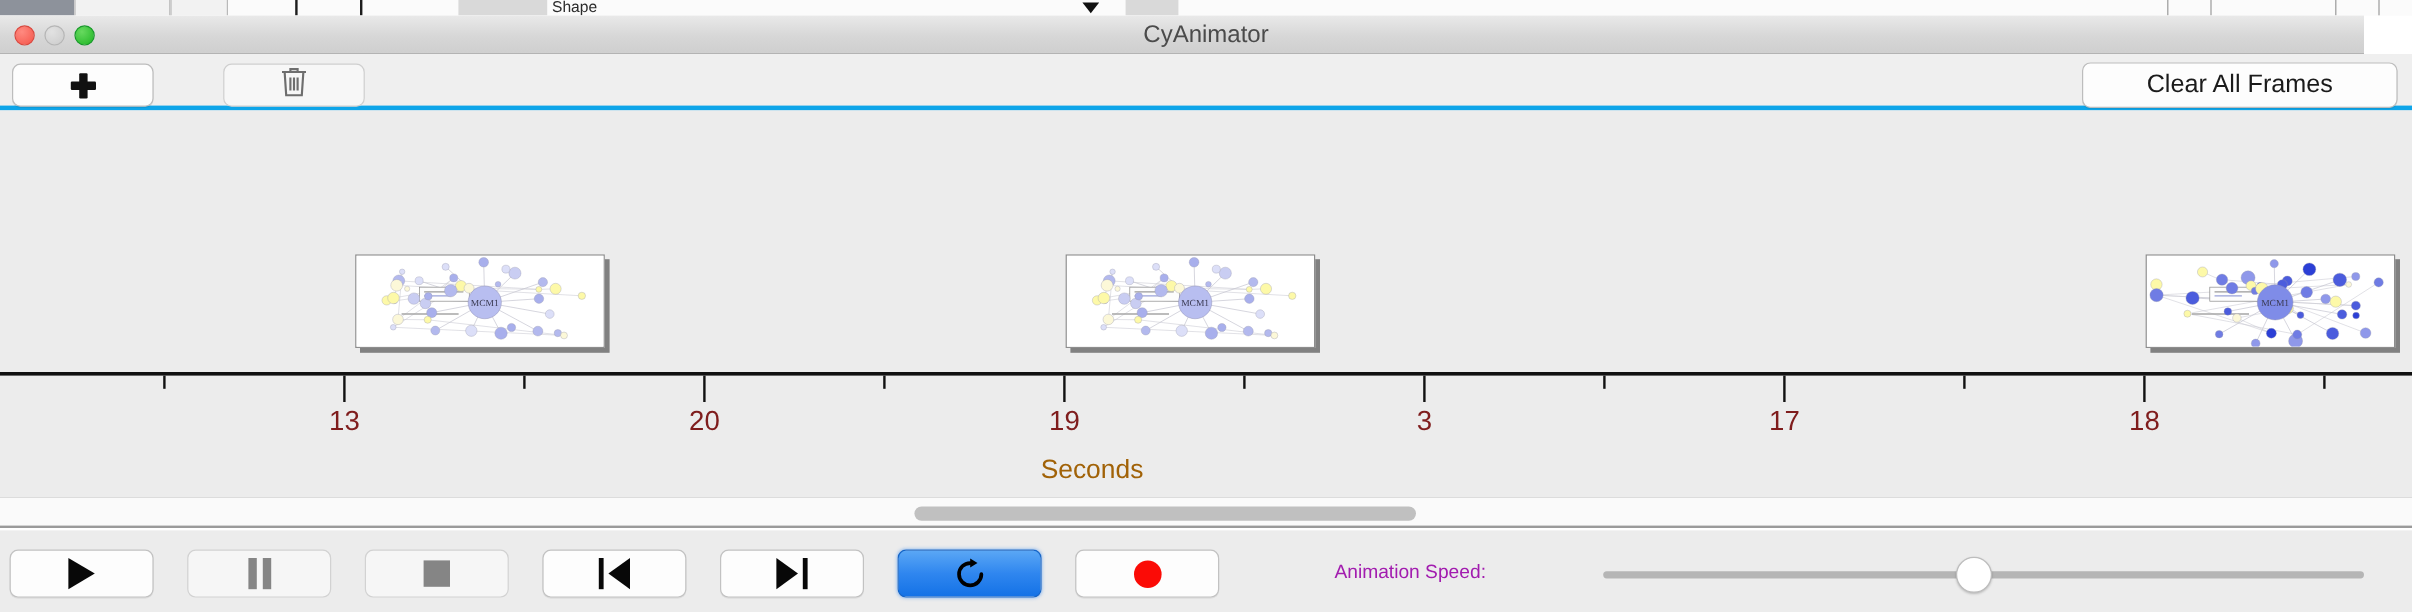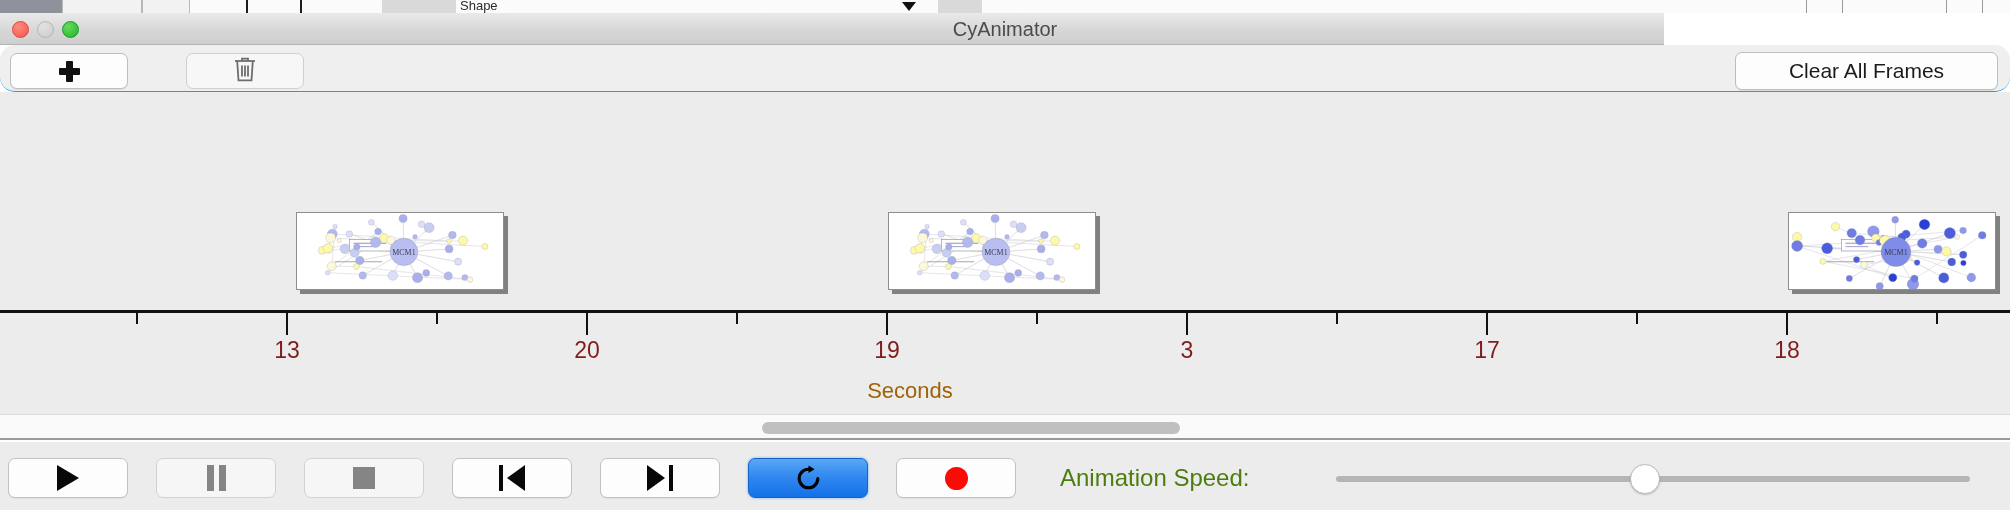--- a/index.html
+++ b/index.html
@@ -37,42 +37,41 @@
     position: absolute; width: 0; height: 0;
     border-left: 7px solid transparent; border-right: 7px solid transparent;
     border-top: 9px solid #111;
   }
   .bg-slash {
     position: absolute; top: 0; height: 13px; width: 1px; background: #9a9a9a;
   }
 
   
   #titlebar {
-    position: absolute; left: 0; top: 13px; width: 1664px; height: 32px;
+    position: absolute; left: 0; top: 13px; width: 1970px; height: 32px;
     background: linear-gradient(to bottom, #e9e9e9 0%, #d7d7d7 55%, #cfcfcf 100%);
     border-bottom: 1px solid #b3b3b3;
   }
   #traffic { position: absolute; left: 12px; top: 8px; display: flex; gap: 8px; }
   .light { width: 17px; height: 17px; border-radius: 50%; }
   .light.red   { background: radial-gradient(circle at 35% 30%, #ff8a80, #f4554a); border: 1px solid #d9483f; }
   .light.amber { background: radial-gradient(circle at 35% 30%, #e2e2e2, #cbcbcb); border: 1px solid #b5b5b5; }
   .light.green { background: radial-gradient(circle at 35% 30%, #67d95f, #1fb524); border: 1px solid #17992a; }
   #win-title {
     position: absolute; left: 0; top: 0; width: 2010px; height: 32px;
     line-height: 32px; text-align: center;
     font-size: 20px; color: #4b4b4b;
     font-family: "Liberation Sans", sans-serif;
   }
 
   
   #toolbar {
     position: absolute; left: 0; top: 45px; width: 2010px; height: 47px;
     background: #efefef;
-    border-bottom: 1px solid #0ea5e9;
-    border-radius: 15px;
+    border-bottom: 4px solid #0ea5e9;
   }
   .btn {
     position: absolute;
     background: #fdfdfd;
     border: 1px solid #bdbdbd;
     border-radius: 7px;
     box-shadow: 0 1px 0 rgba(0,0,0,0.07);
     display: flex; align-items: center; justify-content: center;
     cursor: pointer;
   }
@@ -185,22 +184,22 @@
   .ico-skip.prev .tri { right: 0; border-right: 18px solid #080808; }
   .ico-skip.prev .bar { left: 0; }
   .ico-skip.next .tri { left: 0; border-left: 18px solid #080808; }
   .ico-skip.next .bar { right: 0; }
 
   .ico-loop { position: relative; width: 27px; height: 27px; }
   .ico-loop svg { display: block; }
   .ico-rec { width: 23px; height: 23px; border-radius: 50%; background: #fb0b06; }
 
   #speed-label {
-    position: absolute; left: 1060px; top: 16px; height: 40px; line-height: 40px;
-    font-size: 24px; color: #4d7c0f; white-space: nowrap;
+    position: absolute; left: 1112px; top: 16px; height: 40px; line-height: 40px;
+    font-size: 16px; color: #a21caf; white-space: nowrap;
   }
   #slider {
     position: absolute; left: 1336px; top: 34px; width: 634px; height: 6px;
     background: #b5b5b5; border-radius: 3px; cursor: pointer;
   }
   #slider-knob {
     position: absolute; left: 1630px; top: 22px;
     width: 30px; height: 30px; border-radius: 50%;
     background: #ffffff; border: 1px solid #bdbdbd;
     box-shadow: 0 1px 2px rgba(0,0,0,0.22);

